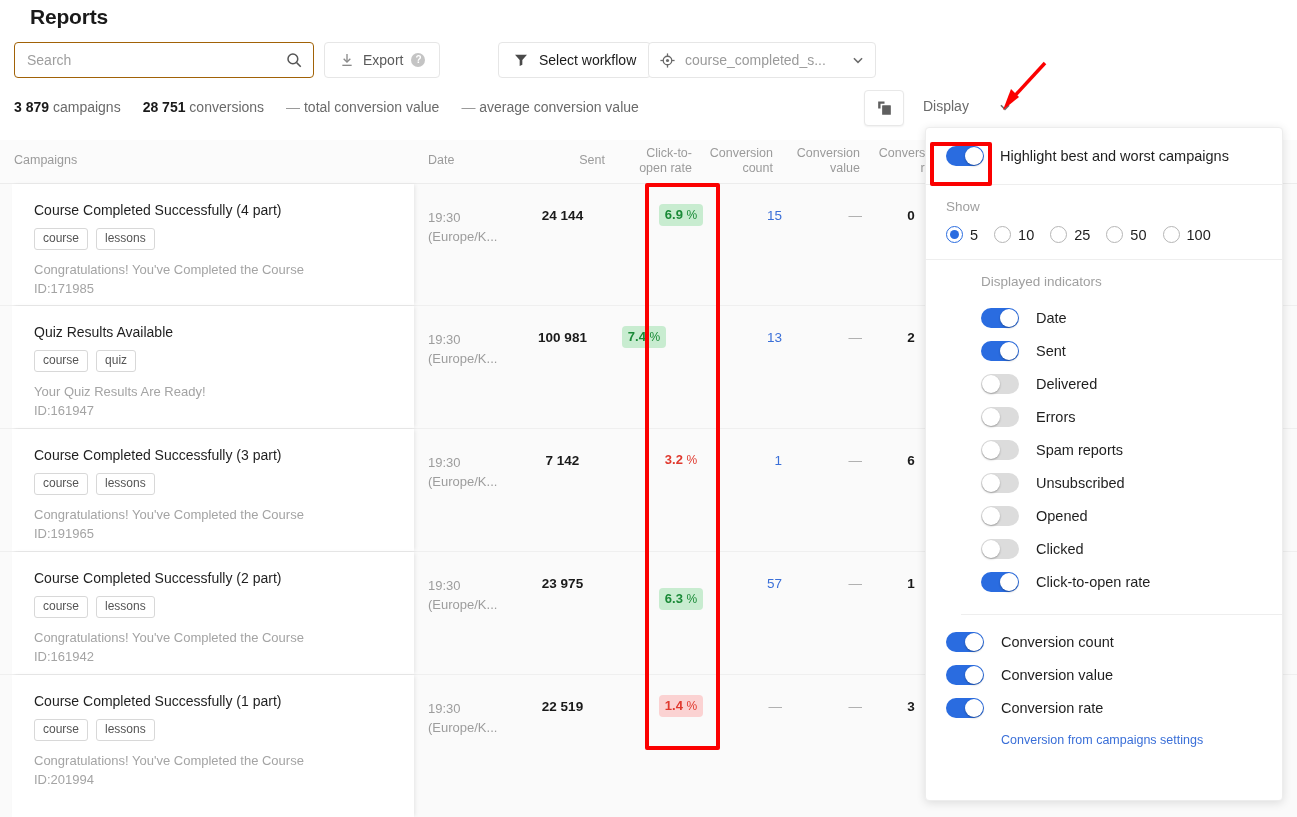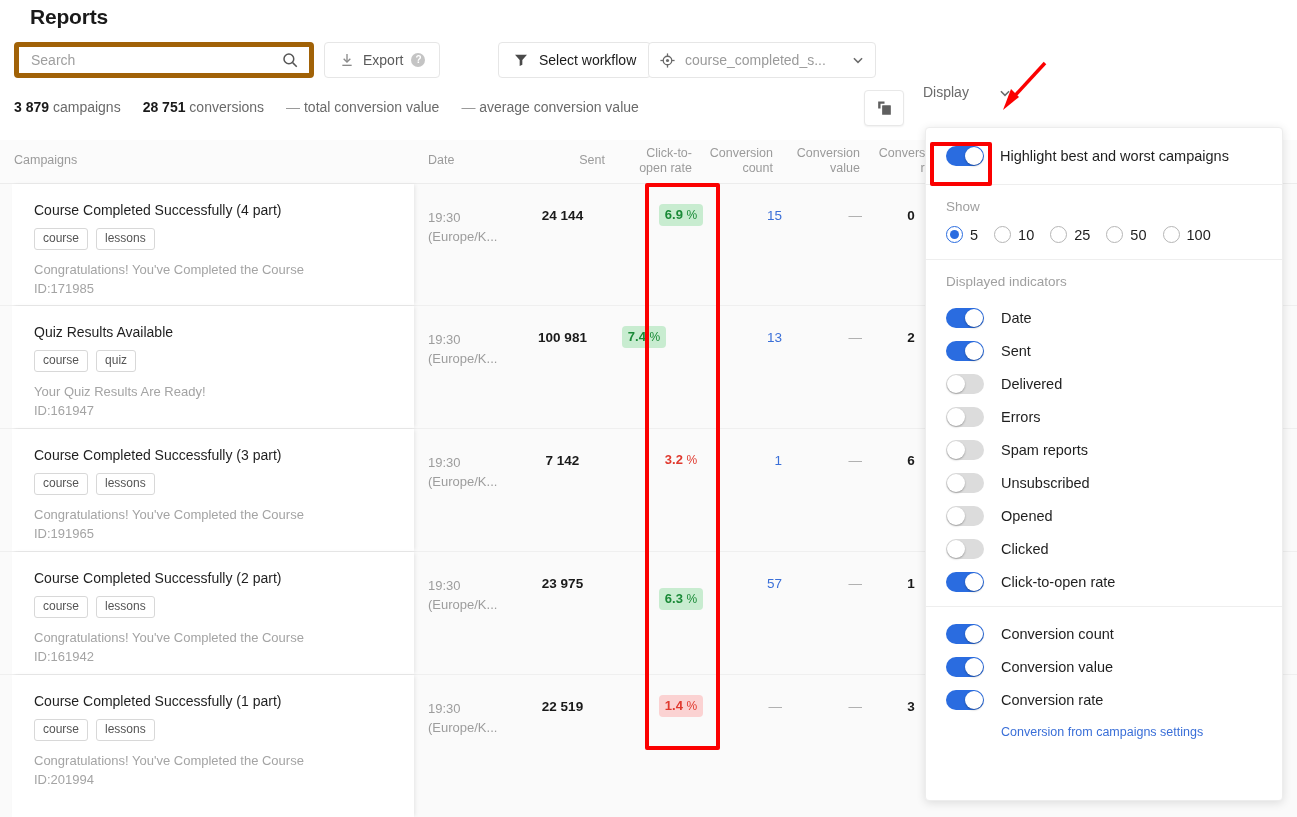--- a/index.html
+++ b/index.html
@@ -18,21 +18,21 @@
     position: absolute; left: 30px; top: 5px;
     font-size: 21px; font-weight: bold; color: #1a1a1a;
     letter-spacing: -0.2px;
   }
 
   
   .toolbar { position: absolute; left: 0; top: 42px; width: 1297px; height: 38px; }
 
   .search-box {
     position: absolute; left: 14px; top: 0; width: 300px; height: 36px;
-    border: 5px solid #a16207; border-radius: 4px; background: #fff;
+    border: 1px solid #a16207; border-radius: 4px; background: #fff;
     display: flex; align-items: center; padding: 0 10px;
   }
   .search-input {
     border: none; outline: none; flex: 1; font-size: 14px;
     font-family: "Liberation Sans", sans-serif; color: #333; background: transparent;
   }
   .search-input::placeholder { color: #9e9e9e; }
   .icon-search { width: 18px; height: 18px; flex: none; color: #555; }
 
   .btn-export {
@@ -81,21 +81,21 @@
 
   .btn-columns {
     position: absolute; left: 864px; top: 90px; width: 40px; height: 36px;
     border: 1px solid #e8e8e8; border-radius: 4px; background: #fff;
     display: flex; align-items: center; justify-content: center; cursor: pointer;
     box-shadow: 0 1px 2px rgba(0,0,0,.06);
   }
   .icon-copy { width: 19px; height: 19px; color: #5f5f5f; }
 
   .display-trigger {
-    position: absolute; left: 923px; top: 84px;
+    position: absolute; left: 923px; top: 98px;
     display: flex; align-items: flex-end; gap: 29px; cursor: pointer;
   }
   .display-trigger .lbl { font-size: 14px; color: #6b6b6b; }
 
   
   .table-wrap { position: absolute; left: 0; top: 140px; width: 1297px; height: 677px; }
 
   .thead {
     position: absolute; left: 0; top: 0; width: 1297px; height: 44px;
     background: #fbfbfb; border-bottom: 1px solid #ececec;
@@ -140,21 +140,21 @@
 
   
   .panel {
     position: absolute; left: 925px; top: 127px; width: 358px; height: 674px;
     background: #fff; border: 1px solid #ededed; border-radius: 4px;
     box-shadow: 0 2px 10px rgba(0,0,0,.12);
   }
   .panel-sec { border-bottom: 1px solid #eeeeee; }
   .sec-highlight { padding: 18px 18px 18px 20px; display: flex; align-items: center; gap: 16px; }
   .sec-show { padding: 14px 18px 16px 20px; }
-  .sec-ind { padding: 14px 18px 8px 20px; }
+  .sec-ind { padding: 14px 18px 16px 20px; margin-left: 35px; }
   .sec-conv { padding: 10px 18px 18px 20px; }
 
   .sec-label { font-size: 13.5px; color: #a0a0a0; margin-bottom: 12px; }
 
   .toggle {
     width: 38px; height: 20px; border-radius: 10px; position: relative;
     flex: none; cursor: pointer; background: #dcdcdc;
   }
   .toggle .knob {
     position: absolute; top: 1px; left: 1px; width: 18px; height: 18px; border-radius: 50%;

